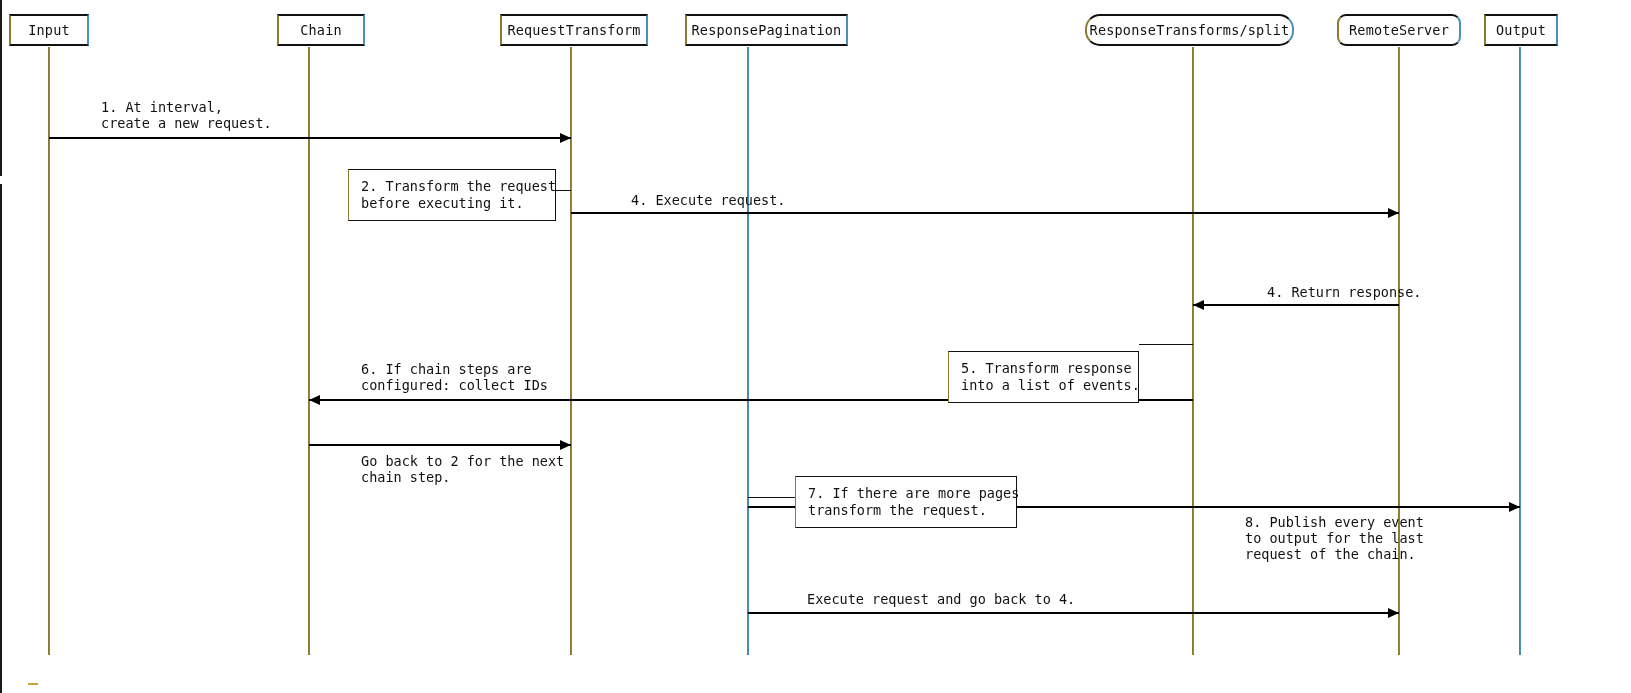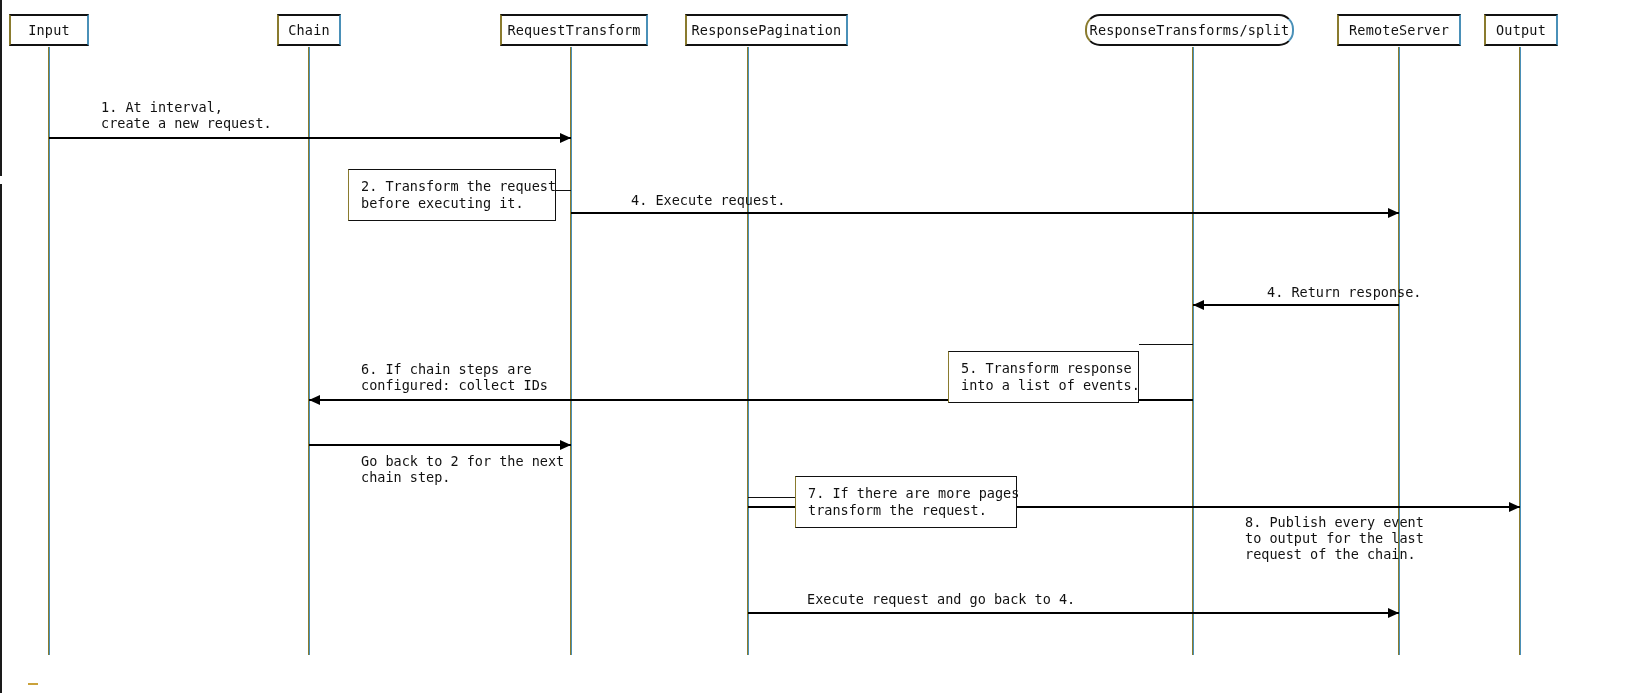--- a/index.html
+++ b/index.html
@@ -135,33 +135,33 @@
       <div class="lifeline" style="left: 570px; top: 47px; height: 608px;"></div>
       <div class="lifeline" style="left: 747px; top: 47px; height: 608px;"></div>
       <div class="lifeline" style="left: 1192px; top: 47px; height: 608px;"></div>
       <div class="lifeline" style="left: 1398px; top: 47px; height: 608px;"></div>
       <div class="lifeline" style="left: 1519px; top: 47px; height: 608px;"></div>
     </div>
   <div id="participants-layer">
       <div class="participant" style="left: 9px; top: 14px; width: 80px;">
         <span>Input</span>
       </div>
-      <div class="participant" style="left: 277px; top: 14px; width: 64px;">
+      <div class="participant" style="left: 277px; top: 14px; width: 88px;">
         <span>Chain</span>
       </div>
       <div class="participant" style="left: 500px; top: 14px; width: 148px; justify-content: center;">
         <span>RequestTransform</span>
       </div>
       <div class="participant" style="left: 685px; top: 14px; width: 163px;">
         <span>ResponsePagination</span>
       </div>
       <div class="participant" style="left: 1085px; top: 14px; width: 209px; border-radius: 15px;">
         <span>ResponseTransforms/split</span>
       </div>
-      <div class="participant" style="left: 1337px; top: 14px; width: 124px;">
+      <div class="participant" style="left: 1337px; top: 14px; width: 124px; border-radius: 9px;">
         <span>RemoteServer</span>
       </div>
       <div class="participant" style="left: 1484px; top: 14px; width: 74px;">
         <span>Output</span>
       </div>
     </div>
   <div id="messages-layer">
       <div class="msg-line" style="left: 49px; top: 137px; width: 522px;"></div>
       <div class="arrow-head right" style="top: 132.5px; left: 560px;"></div>
       <div class="msg-label" style="left: 60px; top: 99px;">1. At interval,

